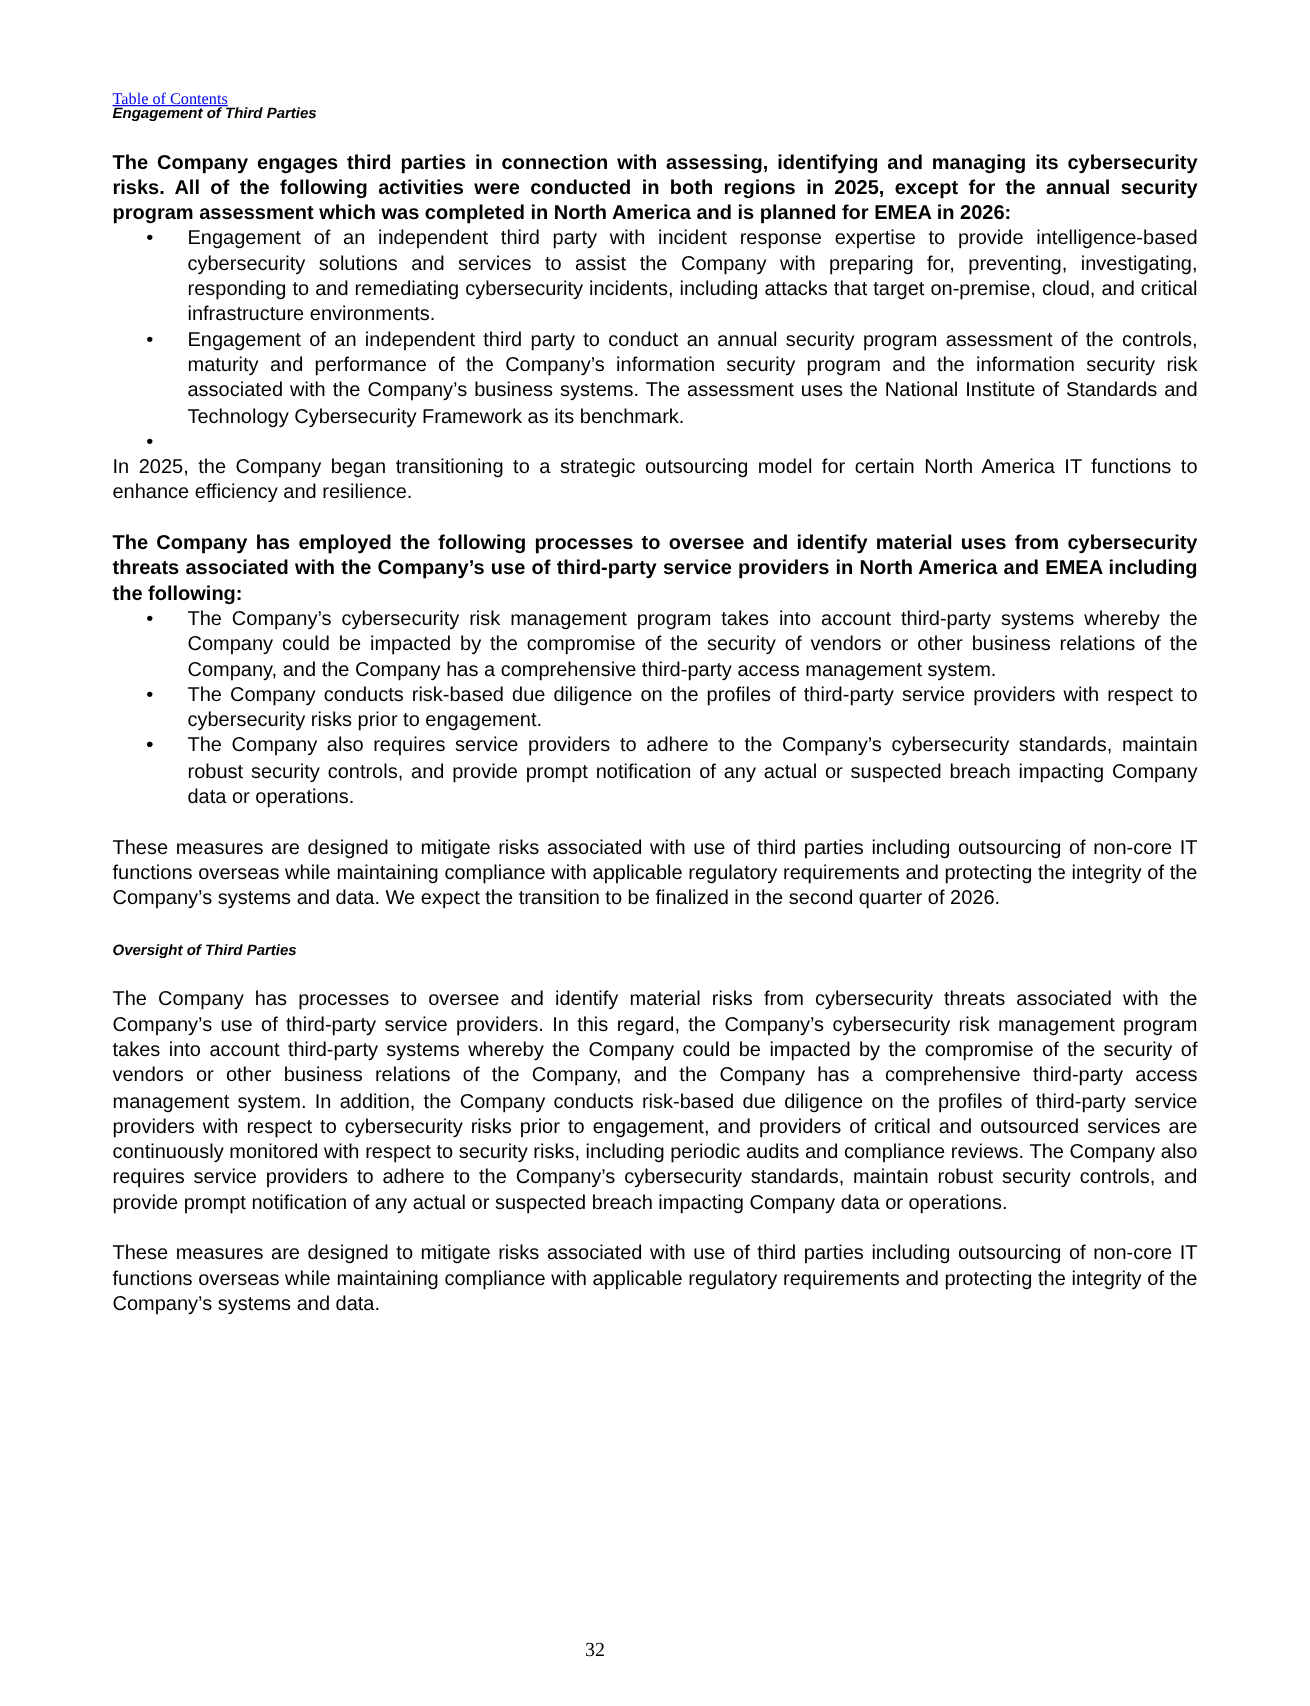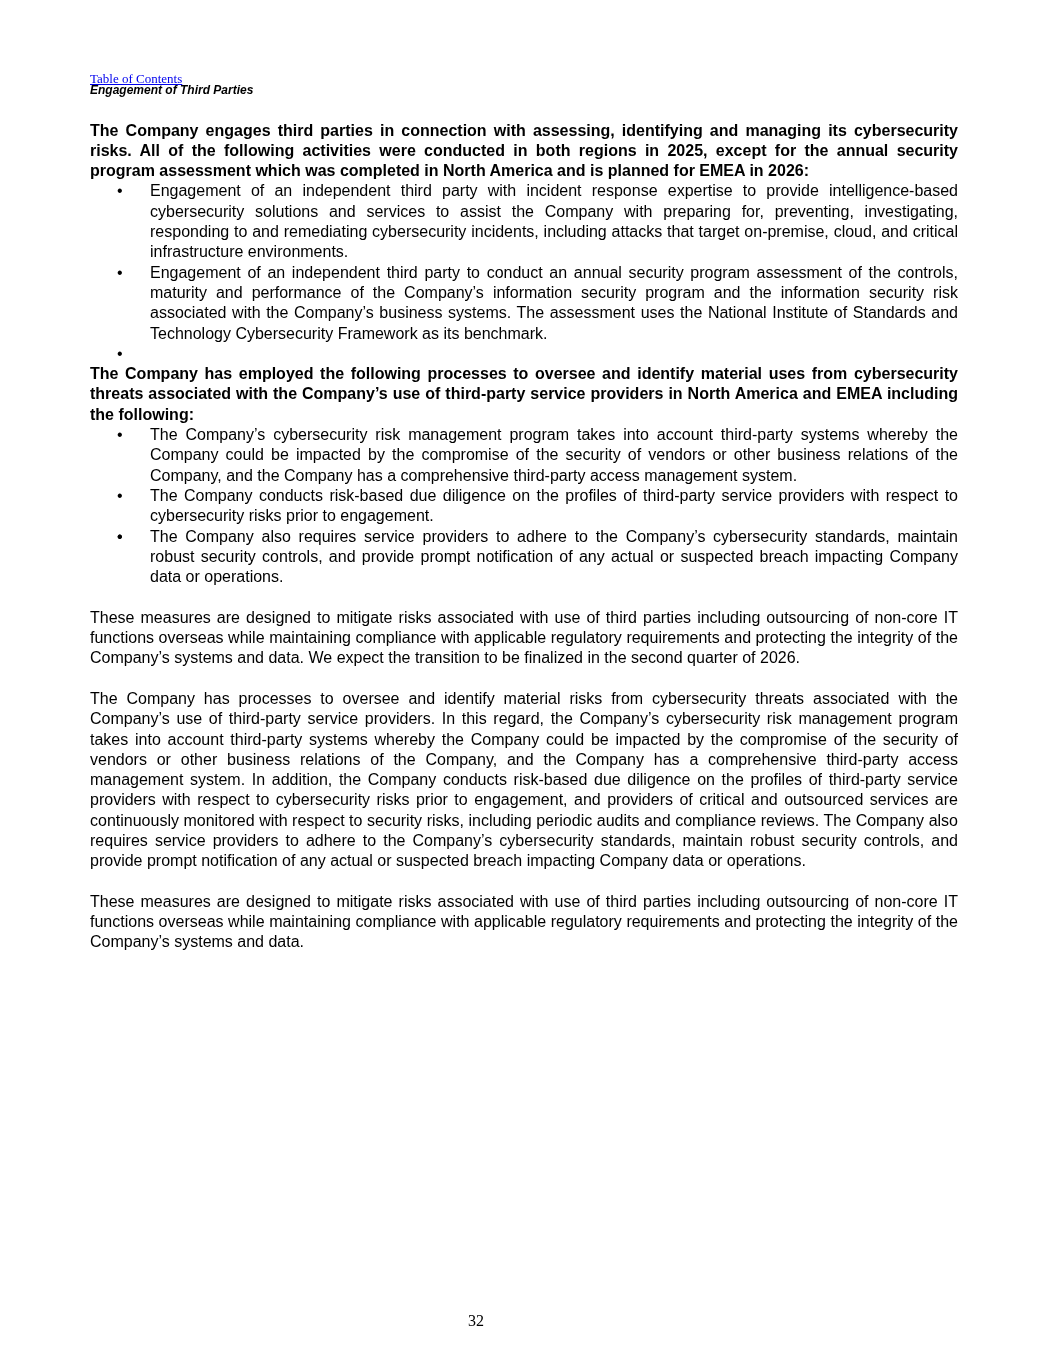--- a/index.html
+++ b/index.html
@@ -90,20 +90,21 @@
     </li>
     <li>
       <span class="bullet">•</span>
       <span>Engagement of an independent third party to conduct an annual security program assessment of the controls, maturity and performance of the Company’s information security program and the information security risk associated with the Company’s business systems. The assessment uses the National Institute of Standards and Technology Cybersecurity Framework as its benchmark.</span>
     </li>
     <li>
       <span class="bullet">•</span>
     </li>
   </ul>
 
+  <p>In 2025, the Company began transitioning to a strategic outsourcing model for certain North America IT functions to enhance efficiency and resilience.</p>
 
   <p class="lead">The Company has employed the following processes to oversee and identify material uses from cybersecurity threats associated with the Company’s use of third-party service providers in North America and EMEA including the following:</p>
   <ul class="bullets">
     <li>
       <span class="bullet">•</span>
       <span>The Company’s cybersecurity risk management program takes into account third-party systems whereby the Company could be impacted by the compromise of the security of vendors or other business relations of the Company, and the Company has a comprehensive third-party access management system.</span>
     </li>
     <li>
       <span class="bullet">•</span>
       <span>The Company conducts risk-based due diligence on the profiles of third-party service providers with respect to cybersecurity risks prior to engagement.</span>
@@ -113,20 +114,21 @@
     </li>
     <li>
       <span class="bullet">•</span>
       <span>The Company also requires service providers to adhere to the Company’s cybersecurity standards, maintain robust security controls, and provide prompt notification of any actual or suspected breach impacting Company data or operations.</span>
     </li>
   </ul>
 
   <p>These measures are designed to mitigate risks associated with use of third parties including outsourcing of non-core IT functions overseas while maintaining compliance with applicable regulatory requirements and protecting the integrity of the Company’s systems and data. We expect the transition to be finalized in the second quarter of 2026.</p>
 
 
+  <div class="heading">Oversight of Third Parties</div>
 
   <p>The Company has processes to oversee and identify material risks from cybersecurity threats associated with the Company’s use of third-party service providers. In this regard, the Company’s cybersecurity risk management program takes into account third-party systems whereby the Company could be impacted by the compromise of the security of vendors or other business relations of the Company, and the Company has a comprehensive third-party access management system. In addition, the Company conducts risk-based due diligence on the profiles of third-party service providers with respect to cybersecurity risks prior to engagement, and providers of critical and outsourced services are continuously monitored with respect to security risks, including periodic audits and compliance reviews. The Company also requires service providers to adhere to the Company’s cybersecurity standards, maintain robust security controls, and provide prompt notification of any actual or suspected breach impacting Company data or operations.</p>
 
   <p>These measures are designed to mitigate risks associated with use of third parties including outsourcing of non-core IT functions overseas while maintaining compliance with applicable regulatory requirements and protecting the integrity of the Company’s systems and data.</p>
 
 </div>
 
 <div class="page-number">32</div>
 
 </body></html>

